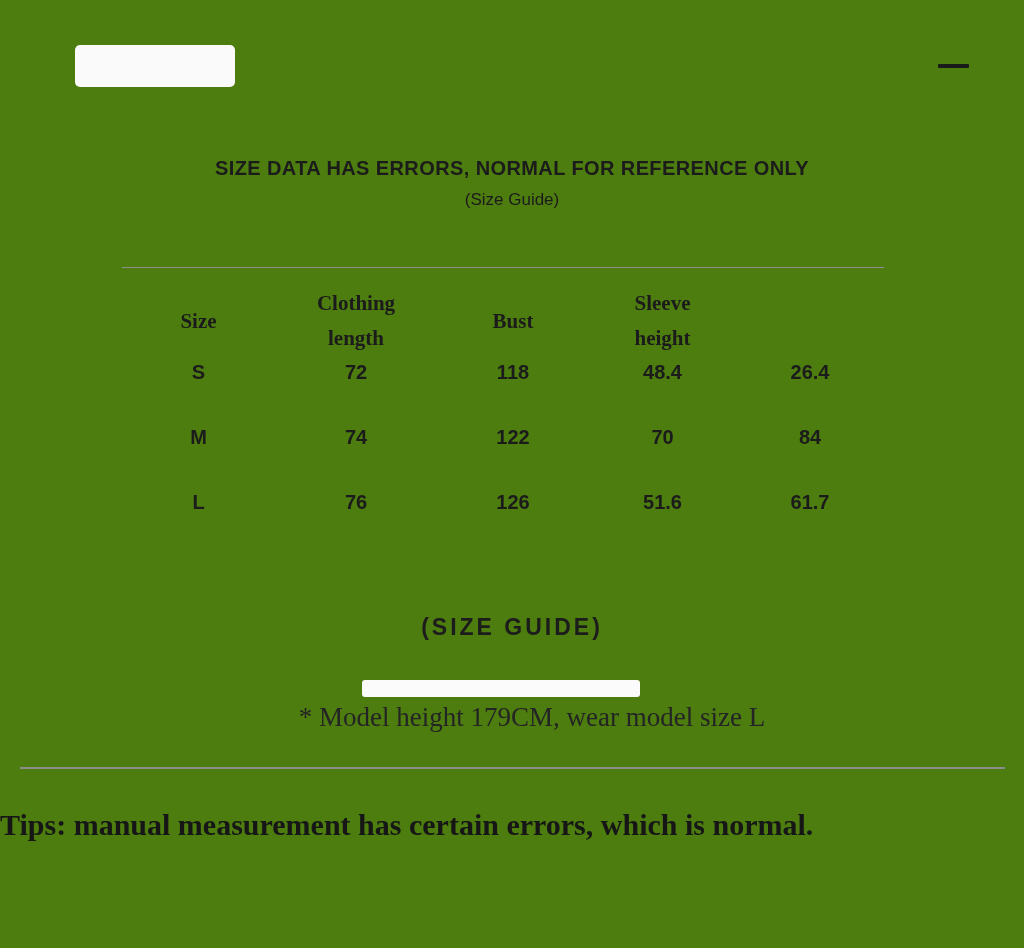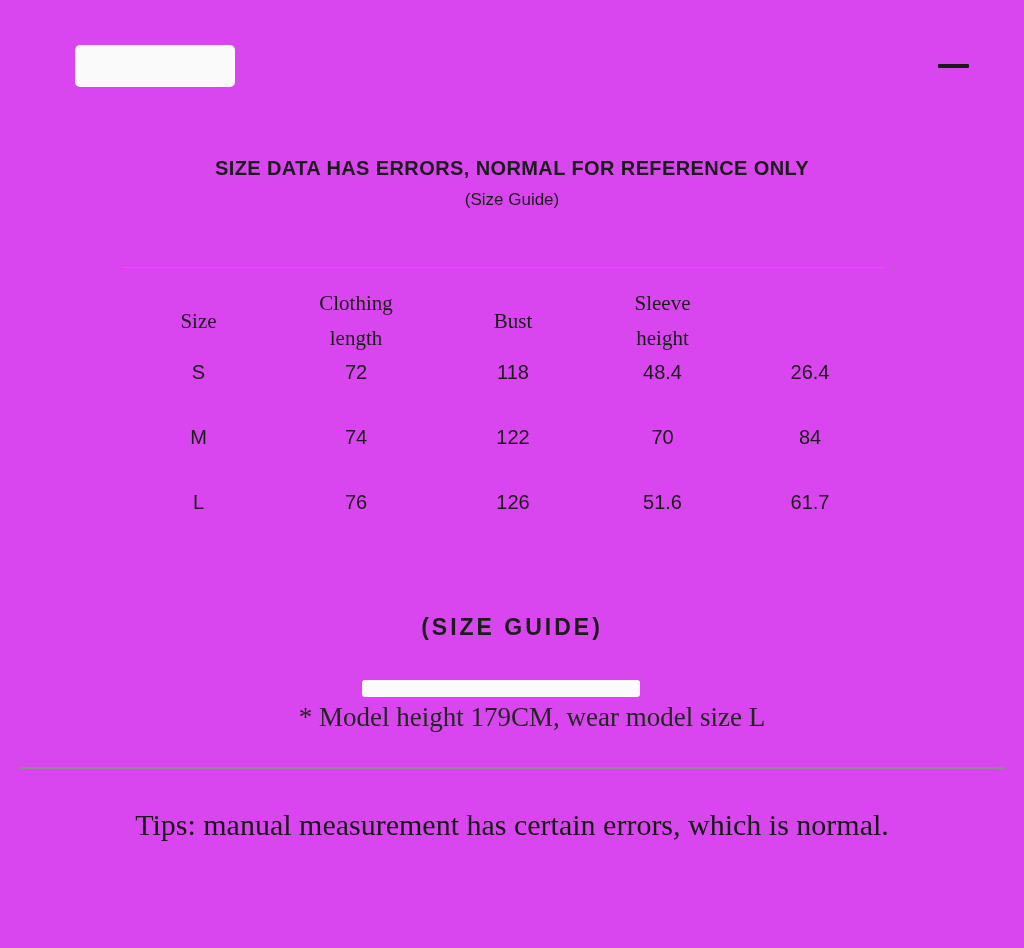--- a/index.html
+++ b/index.html
@@ -1,20 +1,20 @@
 <!DOCTYPE html>
 <html><head>
 <meta charset="utf-8">
 <style>
   html, body { margin: 0; padding: 0; background: #ffffff; }
   .screen {
     position: relative;
     width: 1024px;
     height: 948px;
-    background: #d946ef;
+    background: #4d7c0f;
     overflow: hidden;
     font-family: "Liberation Sans", sans-serif;
     color: #1b1b1b;
   }
 
   
   .watermark-a {
     position: absolute; left: 75px; top: 45px;
     width: 160px; height: 42px;
     background: #fafafa; border-radius: 5px;
@@ -44,20 +44,21 @@
     text-align: center;
     font-size: 17px; font-weight: 500;
     color: #1b1b1b;
   }
 
   
   .size-table {
     position: absolute; left: 122px; top: 267px;
     width: 762px; height: 268px;
     border-top: 1.5px solid #8f8f8f;
+    font-weight: bold;
   }
   .grid-row {
     position: absolute; left: 0; width: 100%;
     display: grid;
     grid-template-columns: 153px 162px 152px 147px 148px;
   }
   .thead {
     top: 16px;
     font-family: "Liberation Serif", serif;
     font-size: 21px;
@@ -89,24 +90,25 @@
   }
 
   .divider {
     position: absolute; top: 767px; left: 20px;
     width: 985px; height: 2px;
     background: #8c8c8c;
   }
 
   .tips {
     position: absolute; top: 806px; left: 0; width: 100%;
-    text-align: center;
+    text-align: left;
     font-family: "Liberation Serif", serif;
     font-size: 30px; line-height: 37px;
     color: #161616;
+    font-weight: bold;
   }
 </style>
 </head>
 <body>
 
 <div class="screen">
 
   <div class="watermark-a"></div>
   <div class="watermark-b"></div>
 

